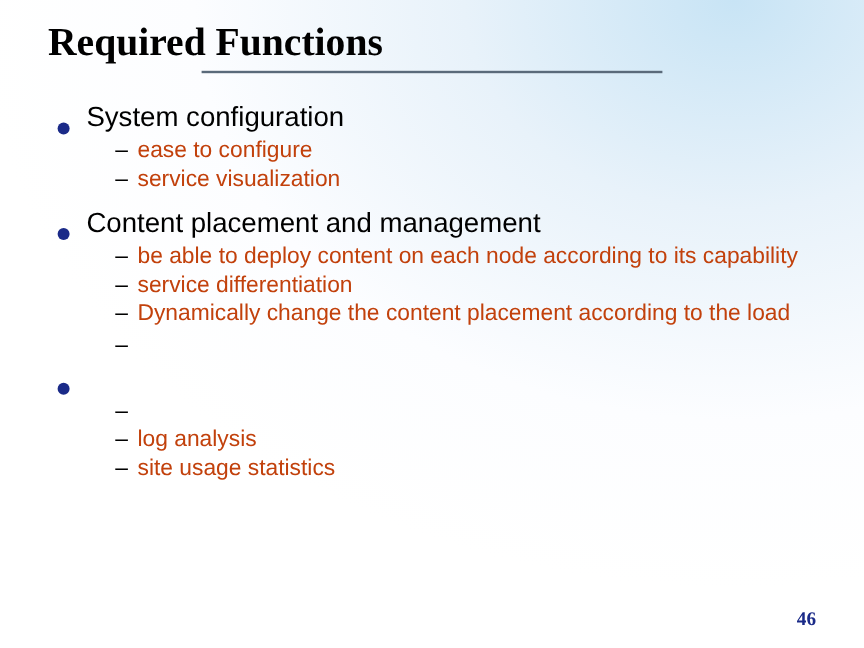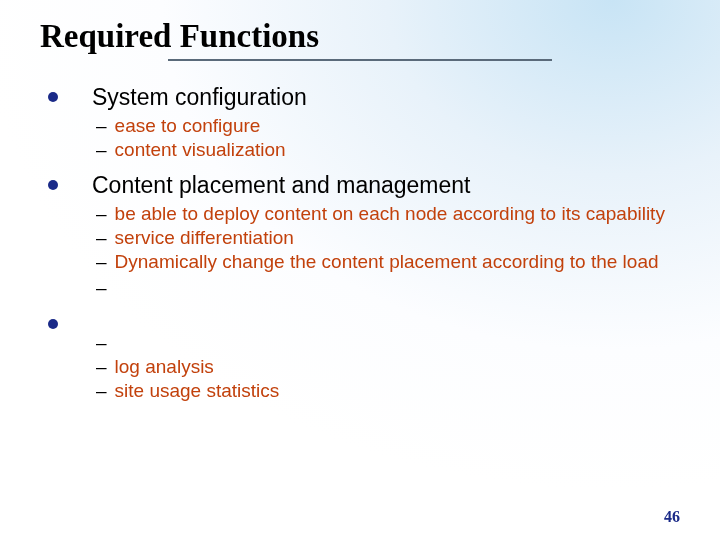--- a/index.html
+++ b/index.html
@@ -26,23 +26,22 @@
     height: 2px;
     background: #5a6a7a;
     width: 60%;
     margin: 0 auto 22px auto;
   }
   .content {
     padding-left: 8px;
   }
   .l1 {
     display: flex;
-    align-items: flex-start;
+    align-items: flex-end;
     margin-bottom: 2px;
-    gap: 20px;
   }
   .l1 .bullet {
     width: 10px;
     height: 10px;
     background: #1a2a88;
     border-radius: 50%;
     flex-shrink: 0;
     margin-top: 9px;
     margin-right: 14px;
   }
@@ -93,21 +92,21 @@
     <div class="l1">
       <div class="bullet"></div>
       <div class="text">System configuration</div>
     </div>
     <div class="l2">
       <div class="dash">–</div>
       <div class="text">ease to configure</div>
     </div>
     <div class="l2">
       <div class="dash">–</div>
-      <div class="text">content visualization</div>
+      <div class="text">service visualization</div>
     </div>
 
     <div class="group-gap"></div>
 
     <div class="l1">
       <div class="bullet"></div>
       <div class="text">Content placement and management</div>
     </div>
     <div class="l2">
       <div class="dash">–</div>

